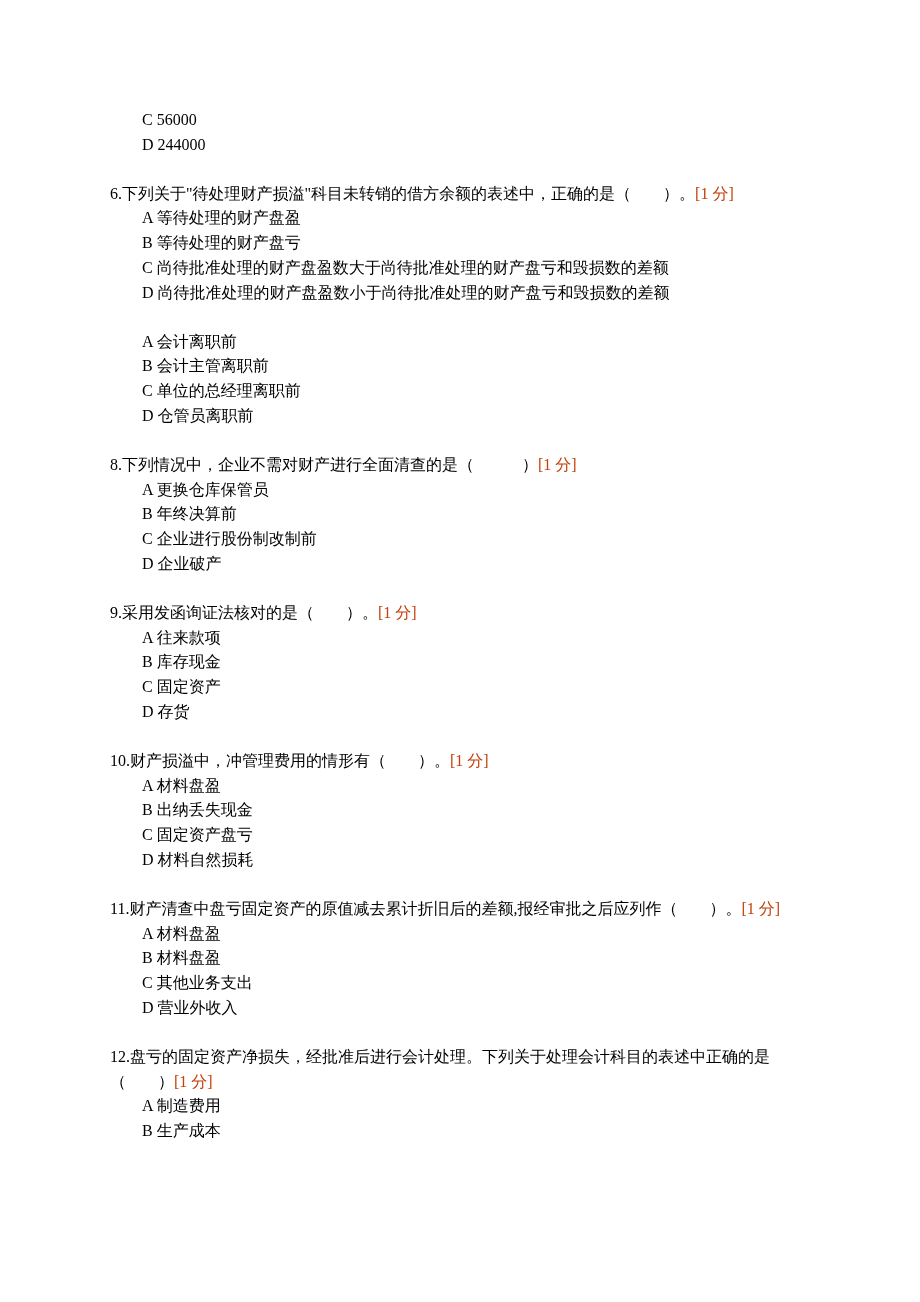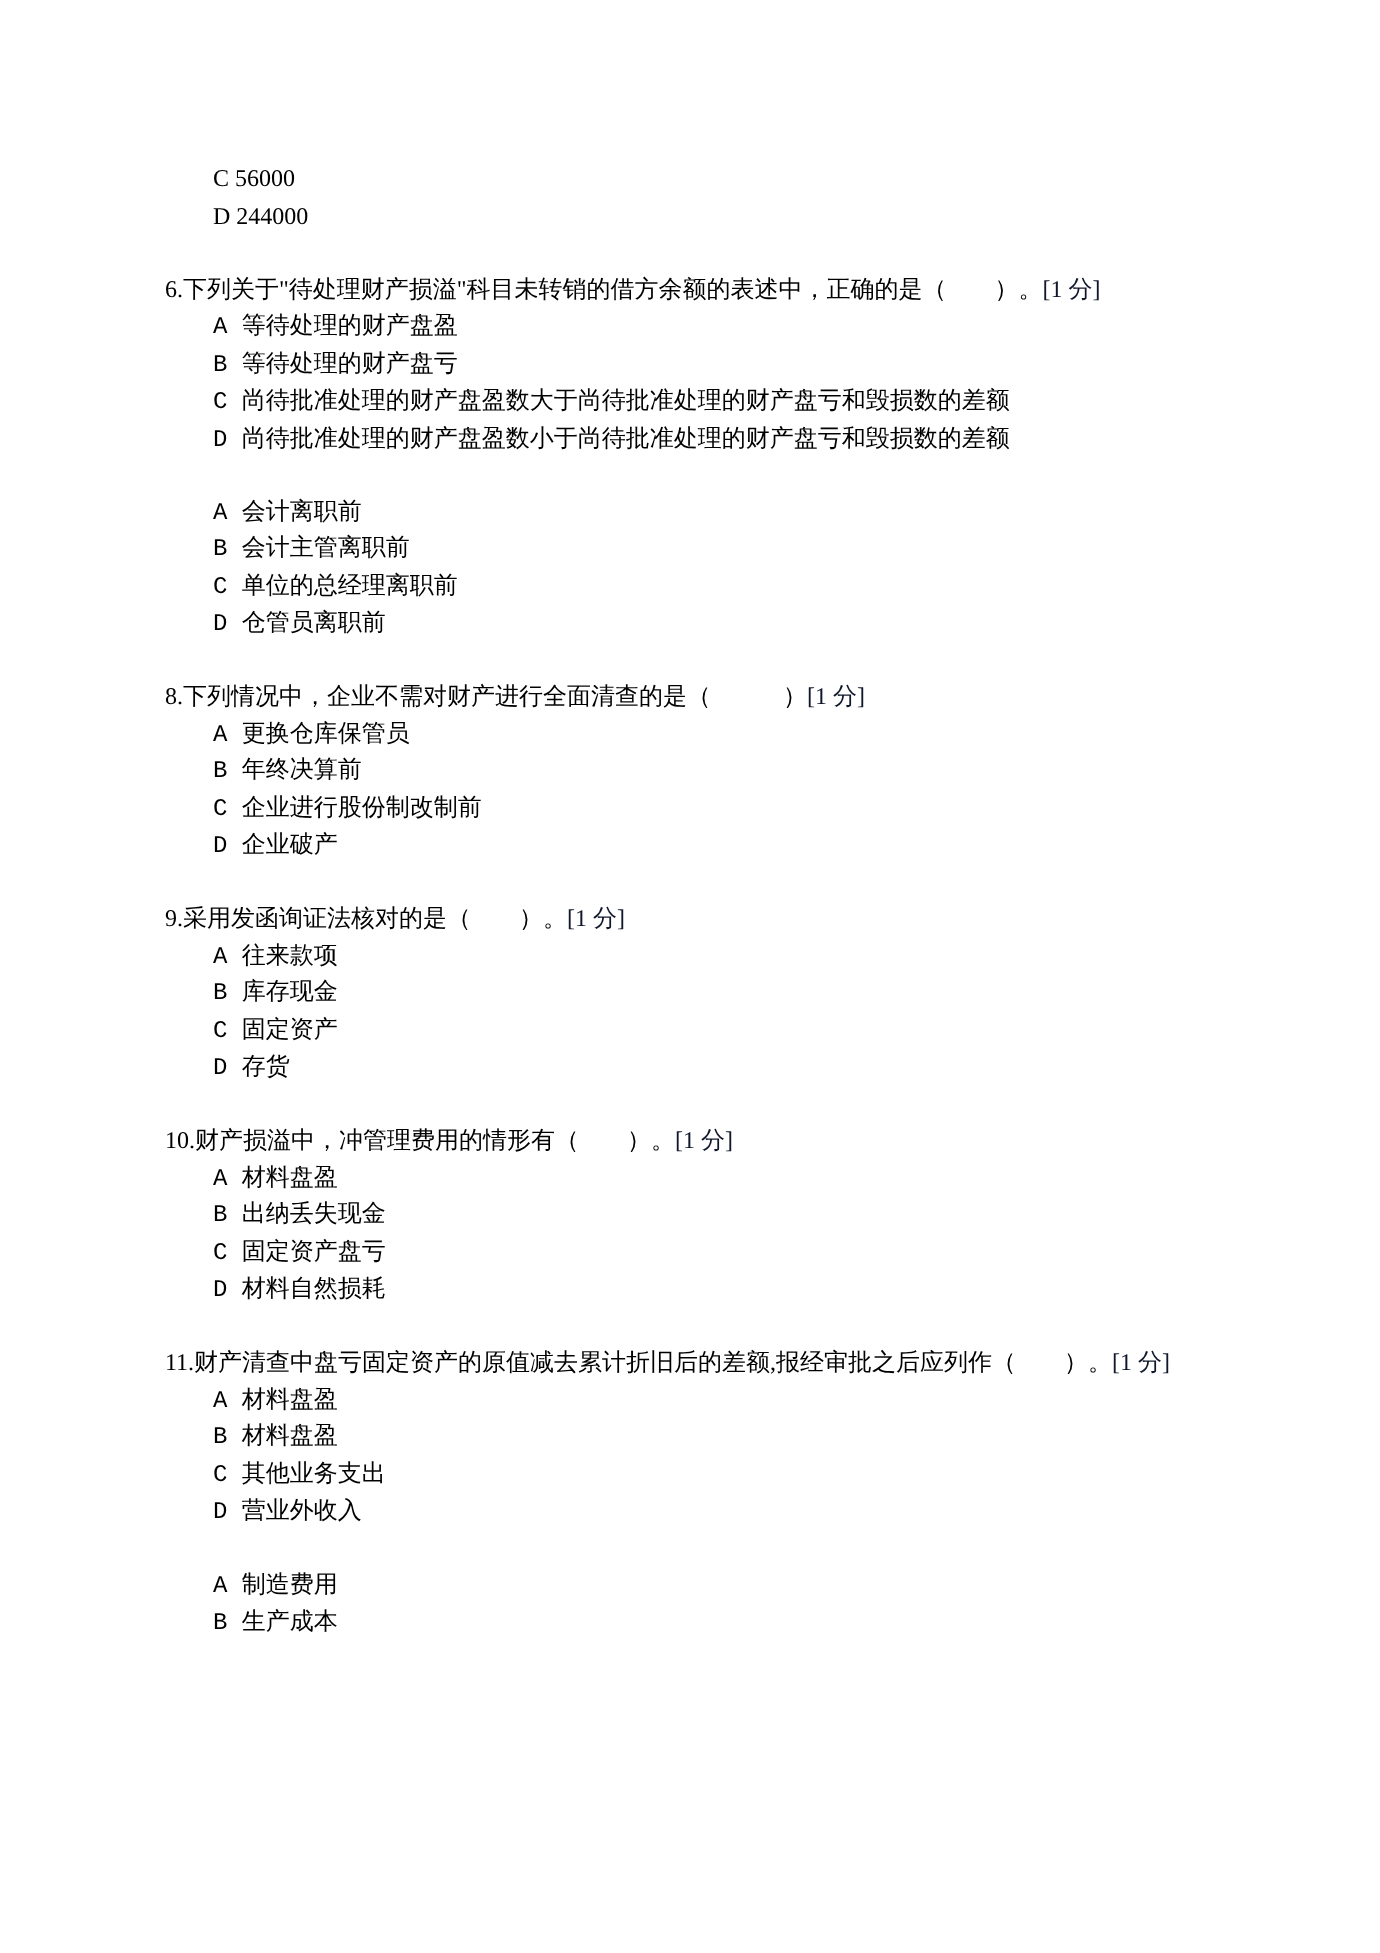--- a/index.html
+++ b/index.html
@@ -24,24 +24,23 @@
   }
   .q-block {
     margin-top: 24px;
   }
   .q-stem {
     margin: 0;
   }
   .q-option {
     padding-left: 32px;
     margin: 0;
-    font-family: Liberation Mono, monospace;
   }
   .points {
-    color: #0f172a;
+    color: #c2410c;
   }
 </style>
 </head>
 <body>
 
 <div class="page">
 
   <p class="cont-line">C 56000</p>
   <p class="cont-line">D 244000</p>
 
@@ -96,17 +95,20 @@
     <p class="q-stem">
       <span>11.财产清查中盘亏固定资产的原值减去累计折旧后的差额,报经审批之后应列作（　　）。</span><span class="points">[1 分]</span>
     </p>
     <p class="q-option">A 材料盘盈</p>
     <p class="q-option">B 材料盘盈</p>
     <p class="q-option">C 其他业务支出</p>
     <p class="q-option">D 营业外收入</p>
   </div>
 
   <div class="q-block">
+    <p class="q-stem">
+      <span>12.盘亏的固定资产净损失，经批准后进行会计处理。下列关于处理会计科目的表述中正确的是（　　）</span><span class="points">[1 分]</span>
+    </p>
     <p class="q-option">A 制造费用</p>
     <p class="q-option">B 生产成本</p>
   </div>
 
 </div>
 
 </body></html>

